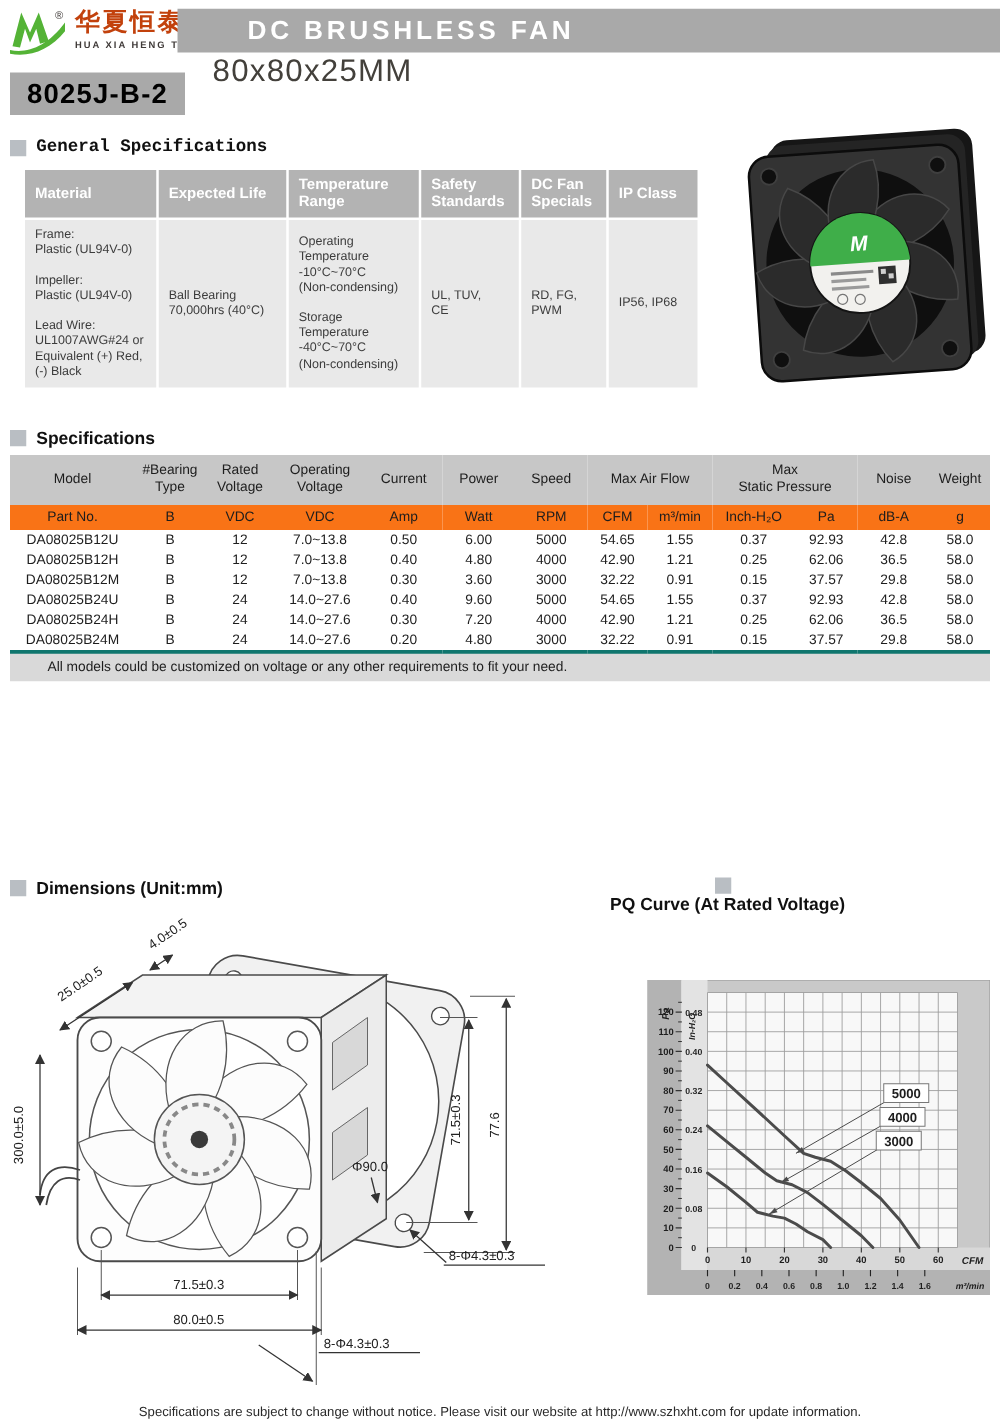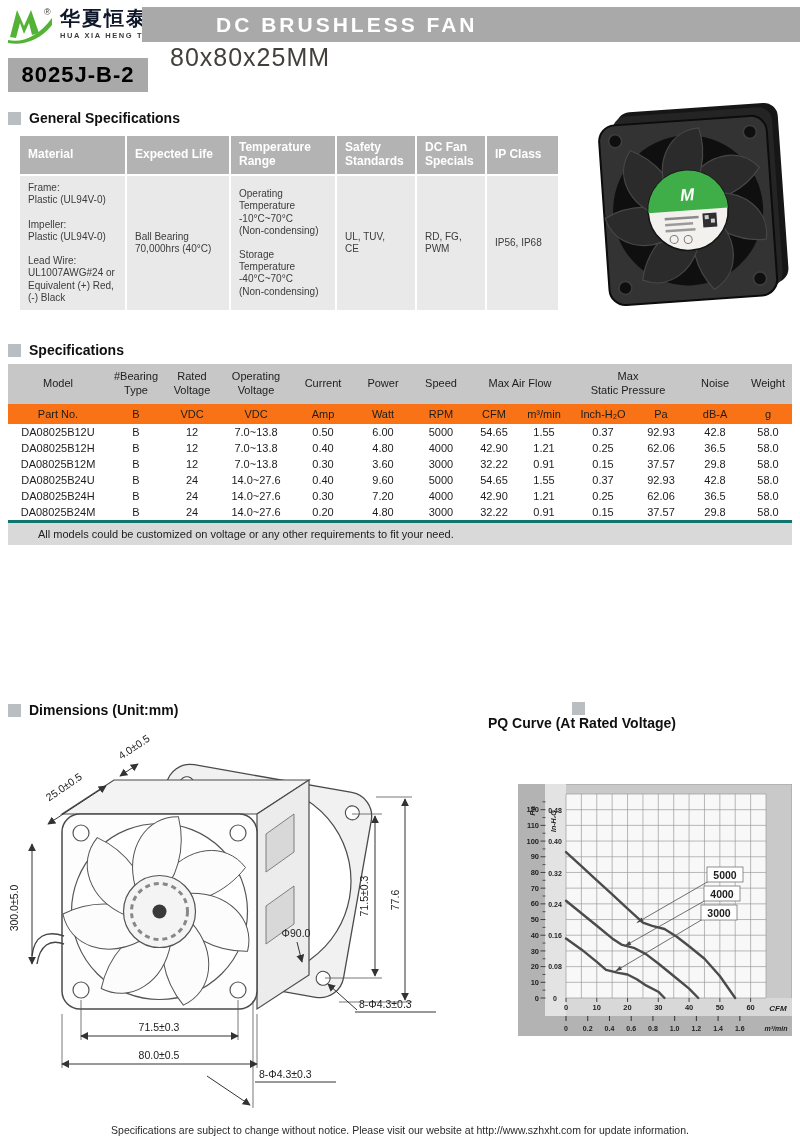--- a/index.html
+++ b/index.html
@@ -2,24 +2,24 @@
 <html><head>
 <meta charset="utf-8">
 <style>
   html,body{margin:0;padding:0;background:#fff;}
   body{font-family:"Liberation Sans","DejaVu Sans",sans-serif;color:#1f1f1f;}
   .page{position:relative;width:800px;height:1141px;background:#fff;overflow:hidden;}
 
   
   .logo{position:absolute;left:8px;top:6px;display:flex;align-items:flex-start;}
   .logo-text{margin-left:6px;}
-  .logo-cn{font-size:20px;font-weight:bold;color:#0f172a;letter-spacing:2px;line-height:24px;}
+  .logo-cn{font-size:20px;font-weight:bold;color:#c2410c;letter-spacing:2px;line-height:24px;}
   .logo-en{font-size:7.5px;font-weight:bold;letter-spacing:1.6px;color:#3f3a38;margin-top:1px;}
   .banner{position:absolute;left:142px;top:7px;right:0;height:35px;background:#a9a9a9;color:#fff;
-          font-size:21px;font-weight:bold;letter-spacing:3px;line-height:35px;padding-left:74px;}
+          font-size:21px;font-weight:bold;letter-spacing:3px;line-height:35px;padding-left:56px;}
   .model-box{position:absolute;left:8px;top:58px;width:140px;height:34px;background:#a9a9a9;color:#000000;
              font-size:22px;font-weight:600;letter-spacing:1px;text-align:center;line-height:34px;}
   .size-label{position:absolute;left:170px;top:40px;height:34px;line-height:34px;font-size:25px;color:#43403b;letter-spacing:1px;}
 
   
   .sec{position:absolute;display:flex;align-items:center;}
   .sec-sq{width:13px;height:13px;background:#b9bec3;margin-right:8px;}
   .sec-t{font-size:14px;font-weight:bold;color:#101010;}
 
   
@@ -58,21 +58,21 @@
     </svg>
     <div class="logo-text">
       <div class="logo-cn">华夏恒泰</div>
       <div class="logo-en">HUA XIA HENG TAI</div>
     </div>
   </div>
   <div class="banner">DC BRUSHLESS FAN</div>
   <div class="model-box">8025J-B-2</div>
   <div class="size-label">80x80x25MM</div>
 
-  <div class="sec" style="left:8px;top:110px;">
+  <div class="sec" style="left:8px;top:110px;font-family:Liberation Mono, monospace;">
     <div class="sec-sq"></div>
     <div class="sec-t">General Specifications</div>
   </div>
 
   <div class="gen-table">
     <div class="gen-h">Material</div>
     <div class="gen-h">Expected Life</div>
     <div class="gen-h">Temperature
 Range</div>
     <div class="gen-h">Safety

